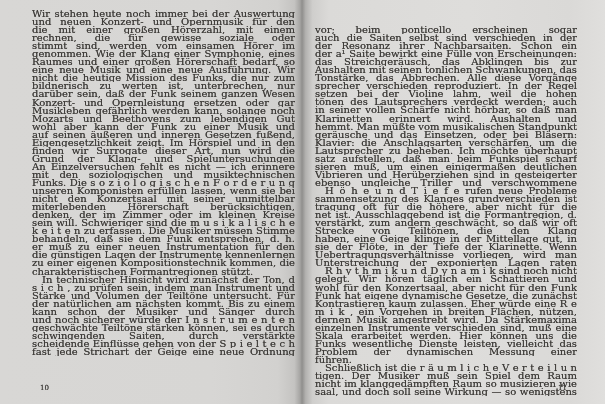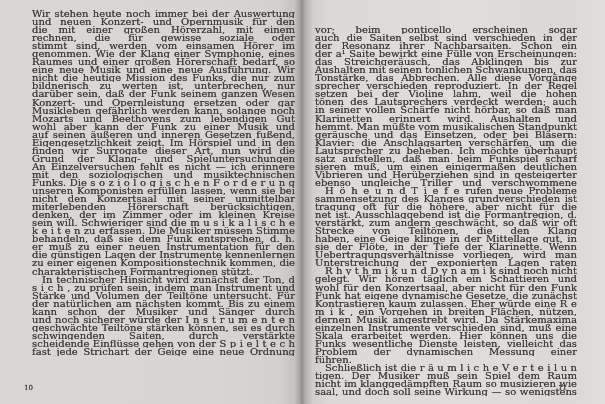--- a/index.html
+++ b/index.html
@@ -31,21 +31,21 @@
     text-align: justify; text-align-last: justify;
     white-space: normal;
   }
   .line.indent { text-indent: 10px; }
   .line.end { text-align-last: left; }
   .pagenum {
     position: absolute; top: 384px;
     font-size: 7px; color: #3e3c39;
     text-shadow: 0 0 0.4px rgba(62,60,57,0.85);
   }
-  .pagenum.leftnum { left: 24px; }
+  .pagenum.leftnum { left: 40px; }
   .pagenum.rightnum { left: 558px; }
 </style>
 </head>
 <body>
 
 <div class="spread">
   <div class="page left"></div>
   <div class="page right"></div>
 
   <div class="textcol leftcol">

